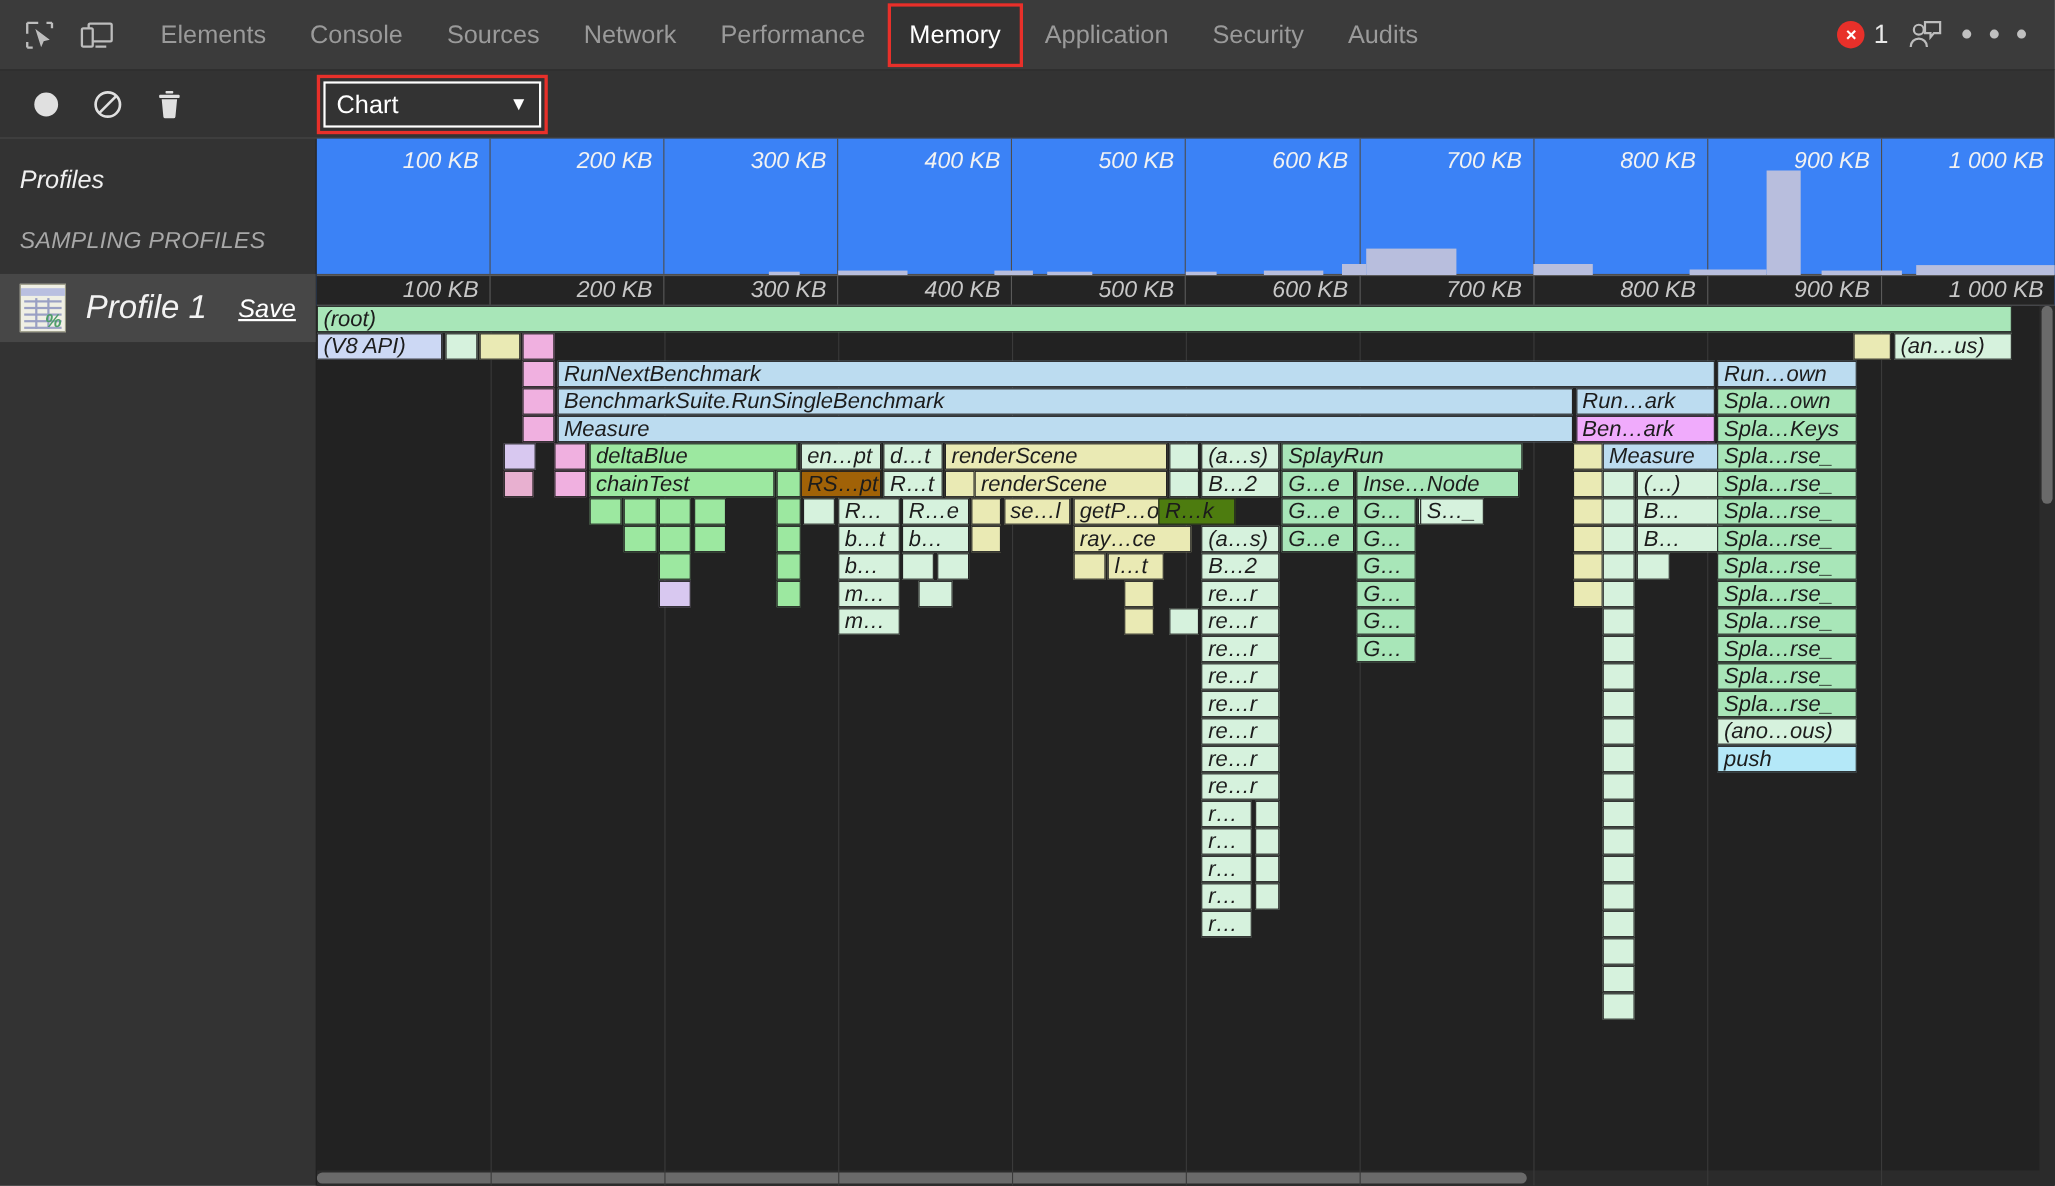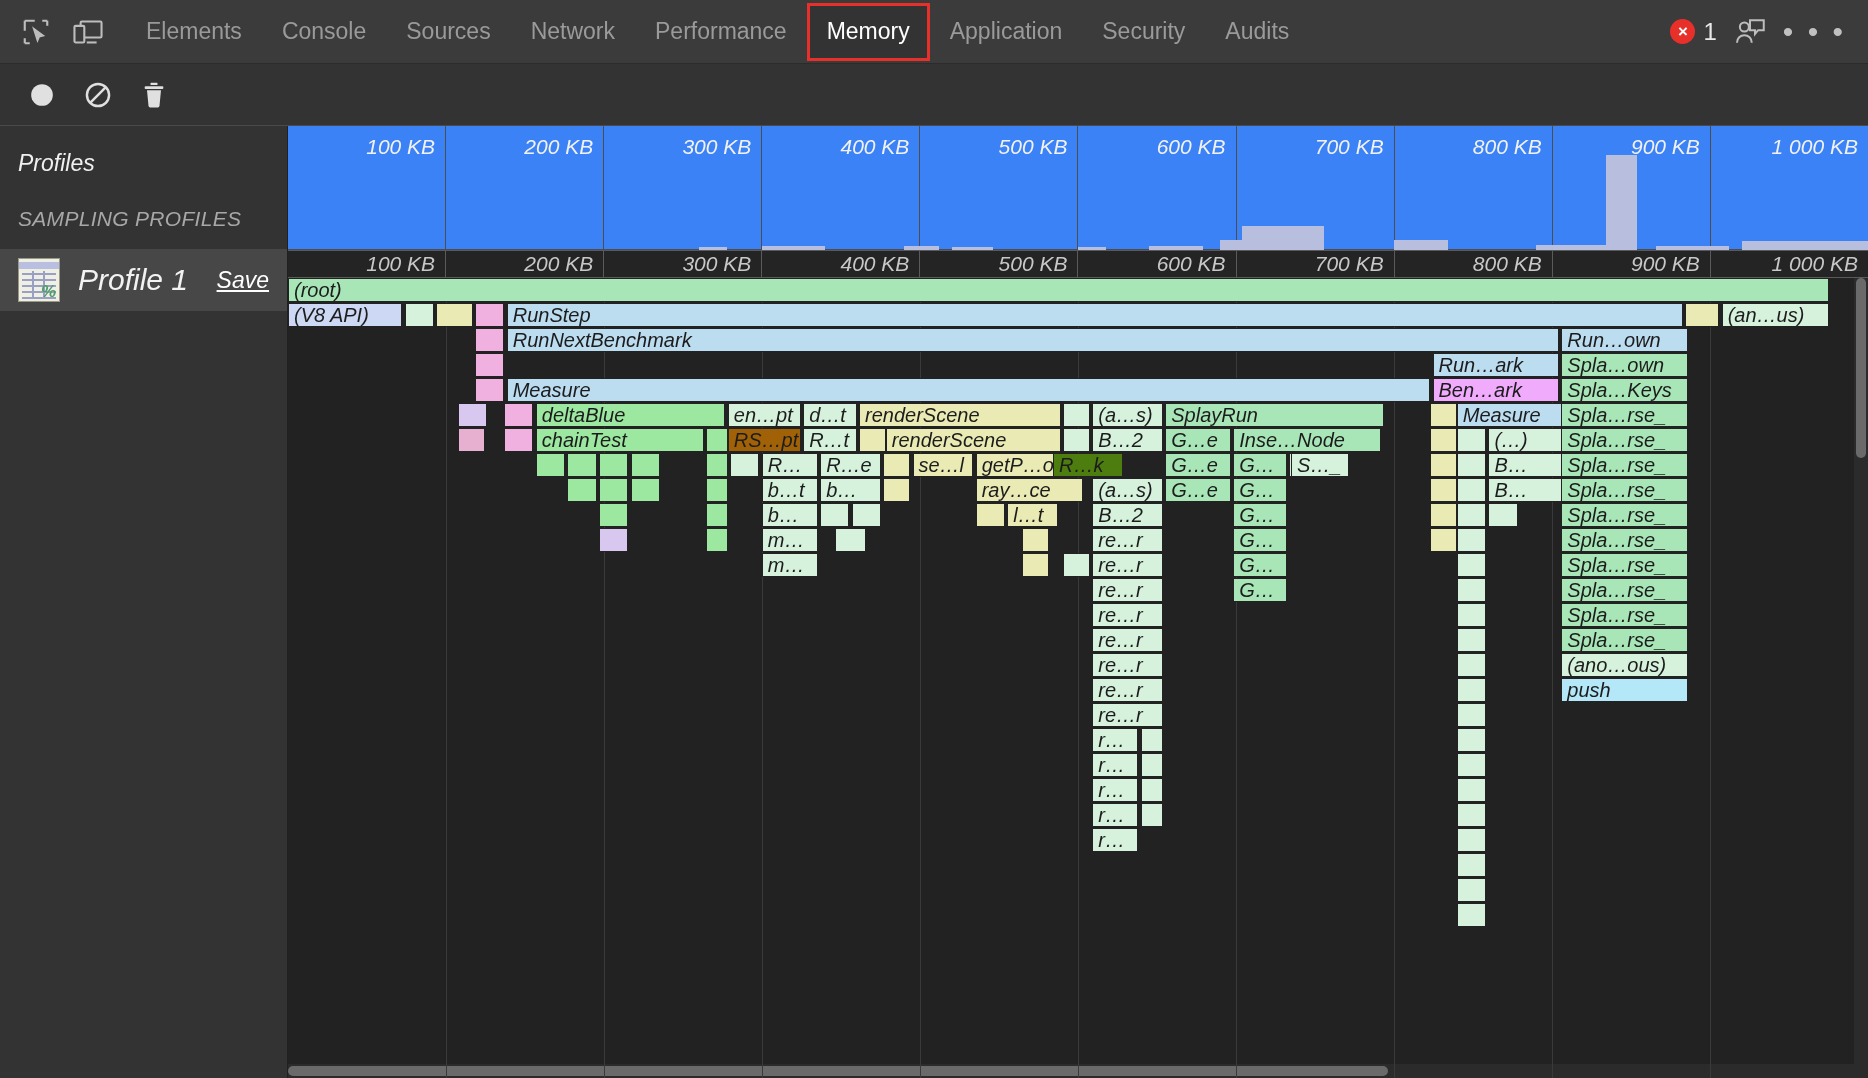--- a/index.html
+++ b/index.html
@@ -265,20 +265,26 @@
         <circle cx="12" cy="12" r="9.5"></circle>
           <line x1="5.3" y1="18.7" x2="18.7" y2="5.3"></line>
       </svg>
     </div>
     <div class="t2-btn">
       <svg width="26" height="28" viewBox="0 0 22 24" fill="#e0e0e0">
         <rect x="8" y="1.5" width="6" height="2" rx="0.6"></rect>
         <rect x="3" y="4.5" width="16" height="2.4" rx="0.8"></rect>
         <path d="M5 8 h12 l-1.3 13.5 a1.4 1.4 0 0 1 -1.4 1.2 H7.7 a1.4 1.4 0 0 1 -1.4 -1.2 z"></path>
       </svg>
+    </div>
+    <div class="select-wrap">
+      <div class="select-box">
+        <span class="select-label">Chart</span>
+        <span class="select-arrow">▼</span>
+      </div>
     </div>
   </div>
 
   <div class="body">
 
     <div class="sidebar">
       <div class="sb-title">Profiles</div>
       <div class="sb-section">SAMPLING PROFILES</div>
       <div class="sb-item">
         <span class="prof-icon">
@@ -355,27 +361,27 @@
           <div class="grid-line" style="left: 790px;"></div>
           <div class="grid-line" style="left: 948px;"></div>
           <div class="grid-line" style="left: 1106px;"></div>
           <div class="grid-line" style="left: 1264px;"></div>
           <div class="grid-line" style="left: 1422px;"></div>
           <div class="fbar" style="left: 0px; width: 1540.62px; top: 0px; background: rgb(168, 230, 184);">(root)</div>
           <div class="fbar" style="left: 0px; width: 114.21px; top: 25px; background: rgb(204, 216, 244);">(V8 API)</div>
           <div class="fbar" style="left: 116.64px; width: 29.16px; top: 25px; background: rgb(214, 242, 221);"></div>
           <div class="fbar" style="left: 148.23px; width: 36.45px; top: 25px; background: rgb(234, 234, 180);"></div>
           <div class="fbar" style="left: 187.11px; width: 29.16px; top: 25px; background: rgb(240, 176, 224);"></div>
-          <div class="fbar" style="left: 218.7px; width: 1176.12px; top: 25px; background: rgb(188, 220, 240);">RunStep</div>
           <div class="fbar" style="left: 1397.25px; width: 34.02px; top: 25px; background: rgb(234, 234, 180);"></div>
           <div class="fbar" style="left: 1433.7px; width: 106.92px; top: 25px; background: rgb(214, 242, 221);">(an…us)</div>
           <div class="fbar" style="left: 187.11px; width: 29.16px; top: 50px; background: rgb(240, 176, 224);"></div>
           <div class="fbar" style="left: 218.7px; width: 1052.19px; top: 50px; background: rgb(188, 220, 240);">RunNextBenchmark</div>
           <div class="fbar" style="left: 1273.32px; width: 126.36px; top: 50px; background: rgb(188, 220, 240);">Run…own</div>
           <div class="fbar" style="left: 187.11px; width: 29.16px; top: 75px; background: rgb(240, 176, 224);"></div>
+          <div class="fbar" style="left: 218.7px; width: 923.4px; top: 75px; background: rgb(188, 220, 240);">BenchmarkSuite.RunSingleBenchmark</div>
           <div class="fbar" style="left: 1144.53px; width: 126.36px; top: 75px; background: rgb(188, 220, 240);">Run…ark</div>
           <div class="fbar" style="left: 1273.32px; width: 126.36px; top: 75px; background: rgb(168, 230, 184);">Spla…own</div>
           <div class="fbar" style="left: 187.11px; width: 29.16px; top: 100px; background: rgb(240, 176, 224);"></div>
           <div class="fbar" style="left: 218.7px; width: 923.4px; top: 100px; background: rgb(188, 220, 240);">Measure</div>
           <div class="fbar" style="left: 1144.53px; width: 126.36px; top: 100px; background: #f0abfc;">Ben…ark</div>
           <div class="fbar" style="left: 1273.32px; width: 126.36px; top: 100px; background: rgb(168, 230, 184);">Spla…Keys</div>
           <div class="fbar" style="left: 170.1px; width: 29.16px; top: 125px; background: rgb(216, 200, 240);"></div>
           <div class="fbar" style="left: 216.27px; width: 29.16px; top: 125px; background: rgb(240, 176, 224);"></div>
           <div class="fbar" style="left: 247.86px; width: 189.54px; top: 125px; background: rgb(156, 232, 160);">deltaBlue</div>
           <div class="fbar" style="left: 439.83px; width: 72.9px; top: 125px; background: rgb(214, 242, 221);">en…pt</div>

